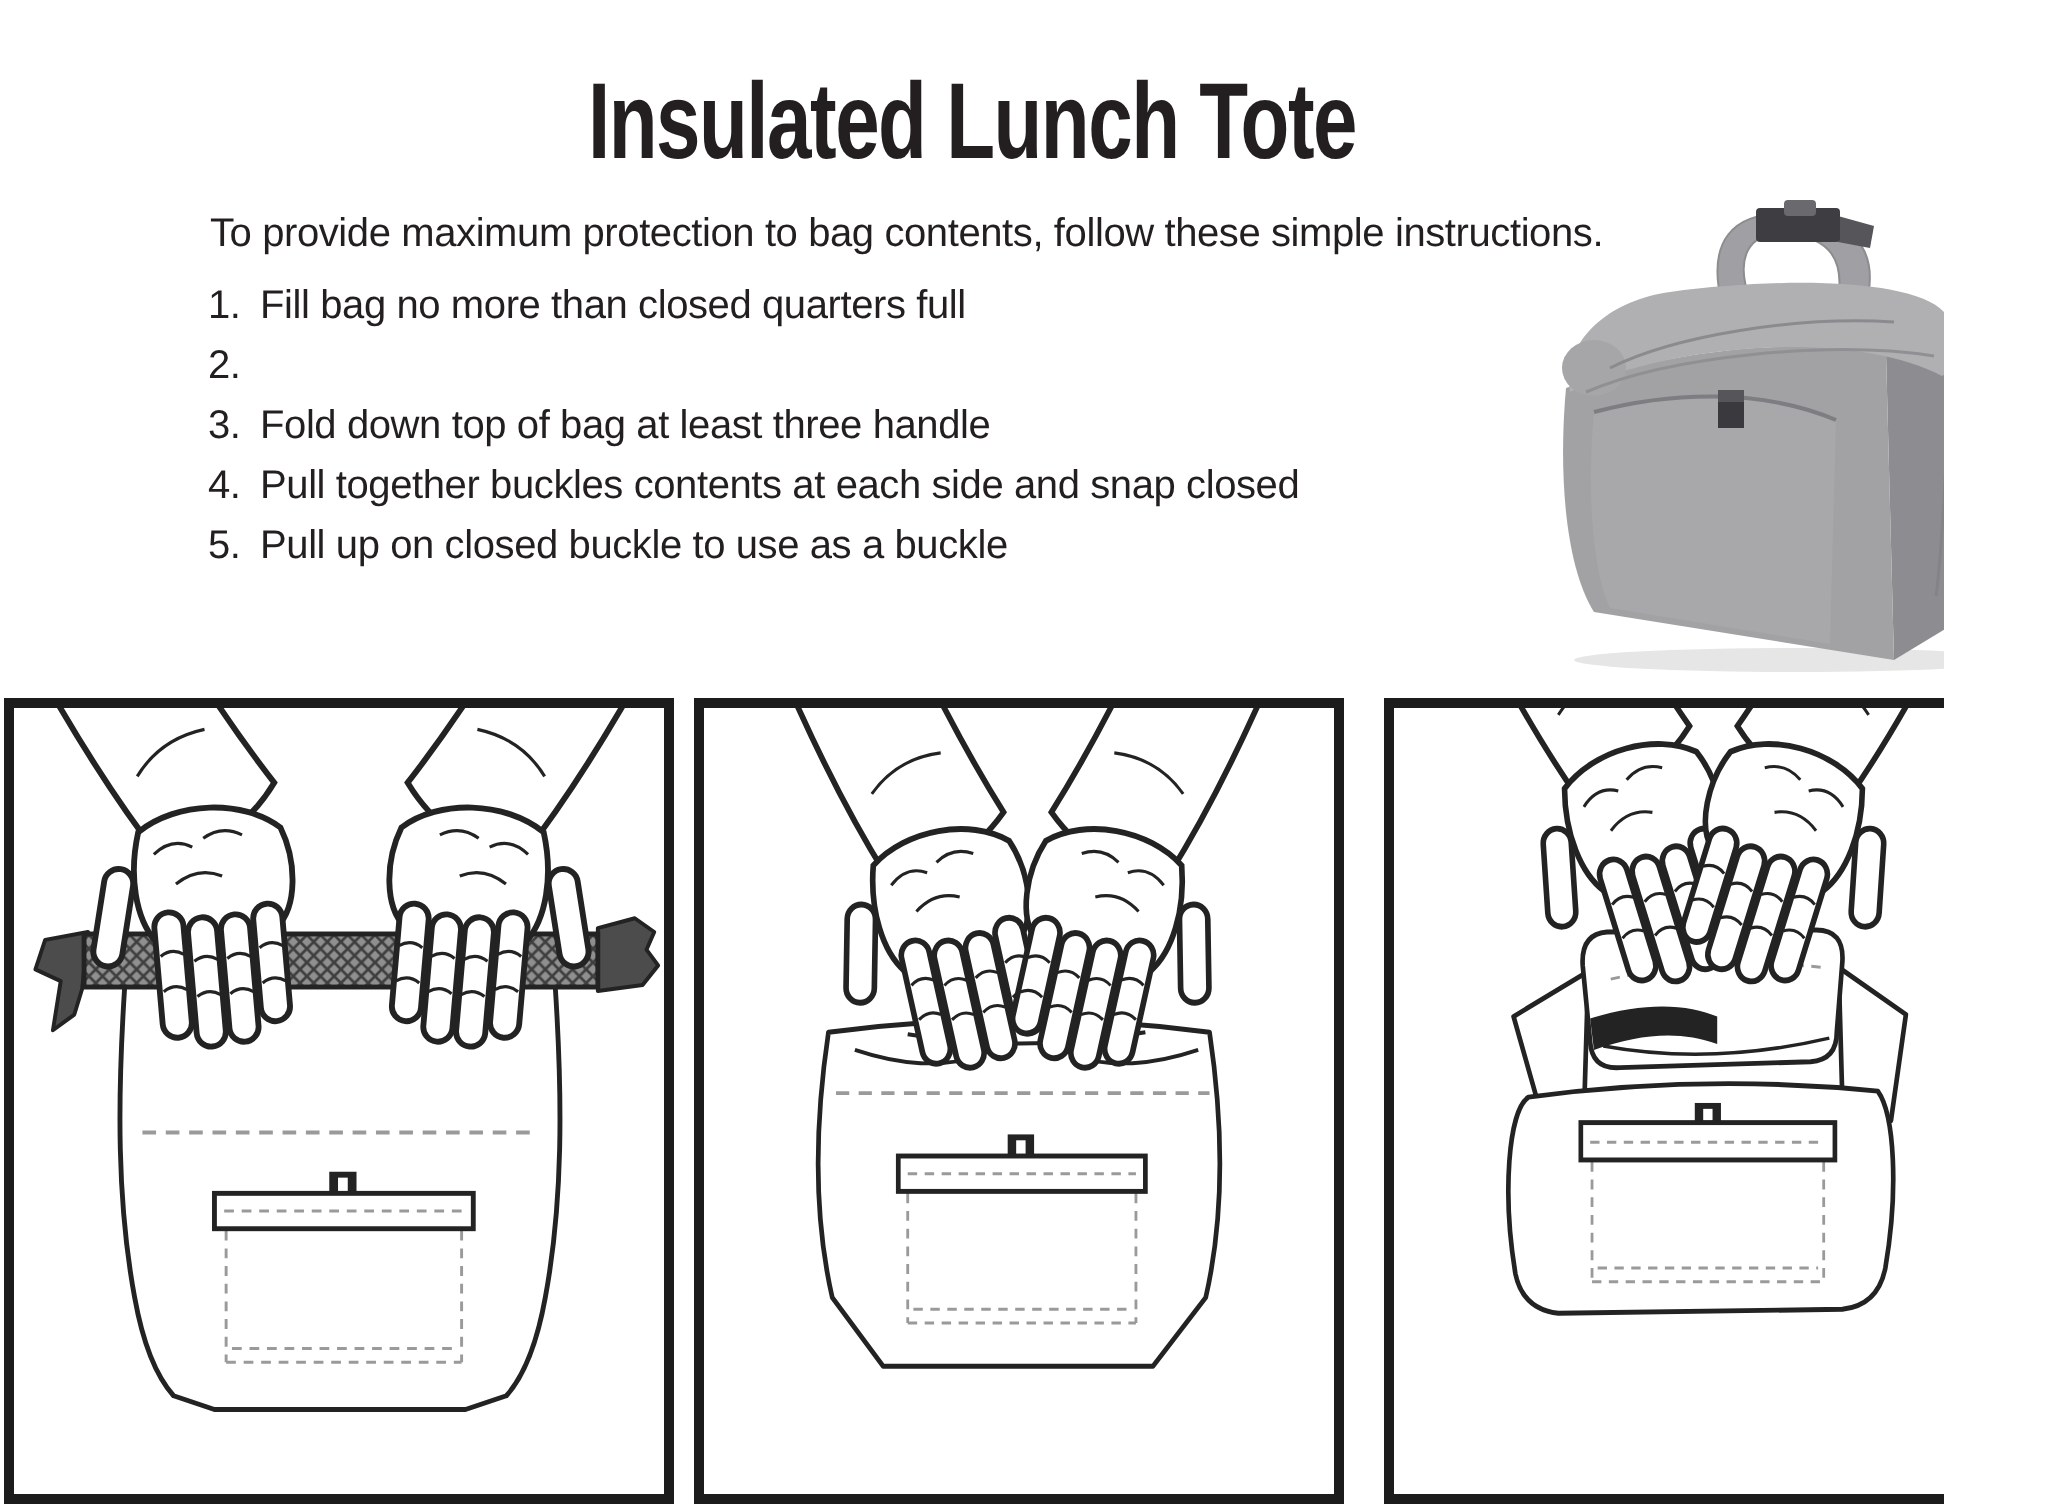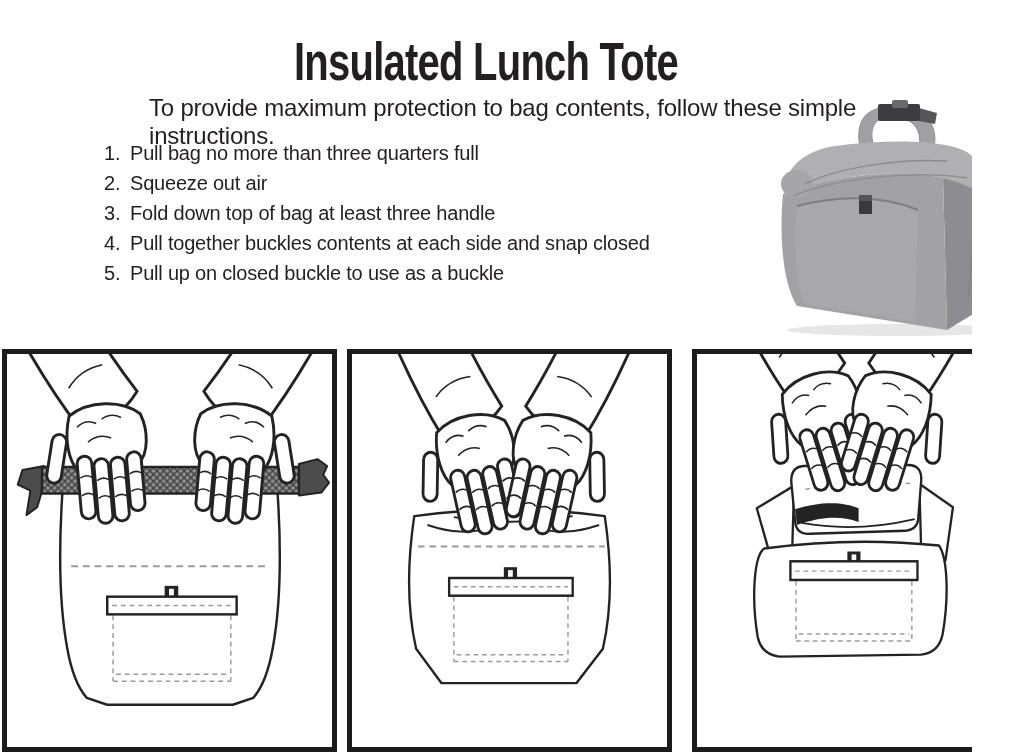--- a/index.html
+++ b/index.html
@@ -1,21 +1,21 @@
 <!DOCTYPE html>
 <html><head>
 <meta charset="utf-8">
 <style>
   html,body{margin:0;padding:0;background:#fff;}
   .page{position:relative;width:972px;height:754px;background:#fff;overflow:hidden;
         font-family:"Liberation Sans",sans-serif;color:#231f20;}
   .title{position:absolute;top:-6px;left:0;width:100%;text-align:center;
          font-size:54px;font-weight:800;letter-spacing:-1px;white-space:nowrap;
          transform:scaleX(0.74);transform-origin:50% 0;}
-  .intro{position:absolute;left:105px;top:70px;font-size:24px;letter-spacing:-0.2px;margin-left:44px;}
+  .intro{position:absolute;left:105px;top:86px;font-size:20px;letter-spacing:-0.2px;}
   .steps{position:absolute;left:104px;top:138px;font-size:20px;line-height:30px;letter-spacing:-0.2px;}
   .step{display:flex;}
   .step-num{min-width:26px;}
   .photo{position:absolute;left:775px;top:98px;width:245px;height:238px;}
   .photo svg{display:block;width:100%;height:100%;}
   .panel{position:absolute;top:349px;height:393px;border:5px solid #1c1c1c;background:#fff;}
   .panel svg{display:block;width:100%;height:100%;}
   .p1{left:2px;width:325px;}
   .p2{left:347px;width:315px;}
   .p3{left:692px;width:312px;}
@@ -61,25 +61,24 @@
       </g>
     </defs>
   </svg>
 
   <h1 class="title">Insulated Lunch Tote</h1>
   <p class="intro">To provide maximum protection to bag contents, follow these simple instructions.</p>
 
   <div class="steps">
     <div class="step">
       <span class="step-num">1.</span>
-      <span>Pull bag no more than three quarters full</span>
+      <span>Fill bag no more than closed quarters full</span>
     </div>
     <div class="step">
       <span class="step-num">2.</span>
-      <span>Squeeze out air</span>
     </div>
     <div class="step">
       <span class="step-num">3.</span>
       <span>Fold down top of bag at least three handle</span>
     </div>
     <div class="step">
       <span class="step-num">4.</span>
       <span>Pull together buckles contents at each side and snap closed</span>
     </div>
     <div class="step">

